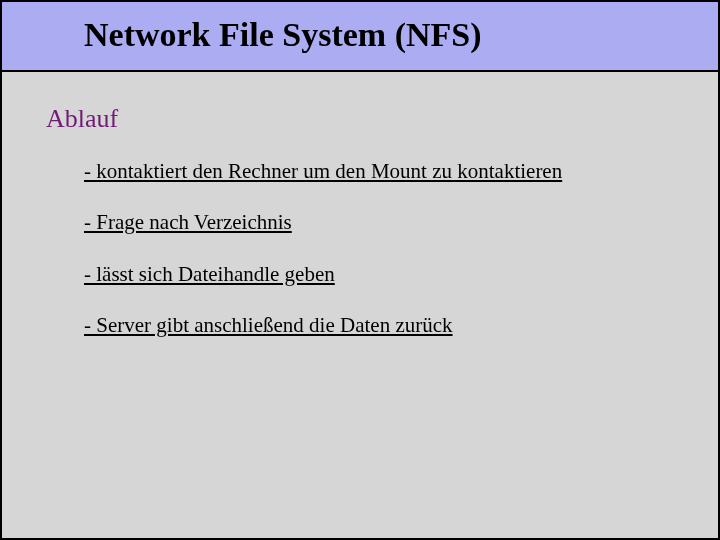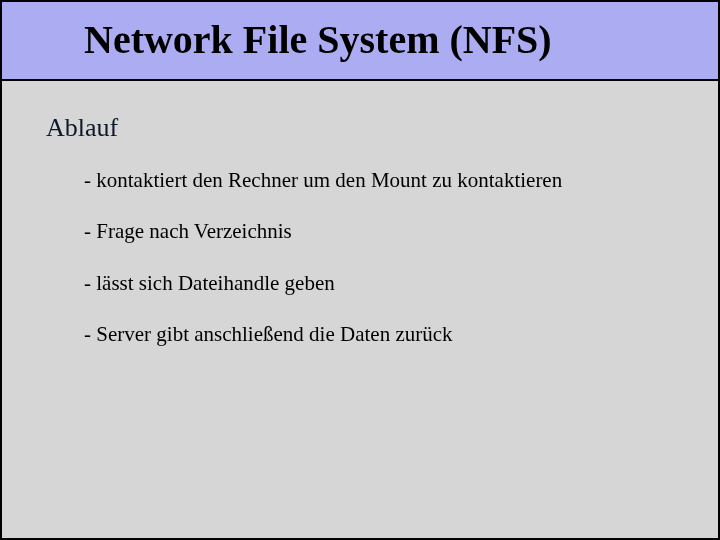--- a/index.html
+++ b/index.html
@@ -14,40 +14,41 @@
       border: 2px solid #000;
       font-family: 'Times New Roman', Times, serif;
       overflow: hidden;
     }
     .title-bar {
       background: #acacf2;
       border-bottom: 2px solid #000;
       padding: 14px 0 16px 82px;
     }
     .title {
-      font-size: 40px;
+      font-size: 34px;
       font-weight: bold;
       color: #000;
     }
     .content {
       padding: 32px 0 0 44px;
     }
     .section-heading {
       font-size: 26px;
-      color: #0f172a;
+      color: #701a75;
       margin-bottom: 24px;
     }
     .bullet-list {
       padding-left: 38px;
     }
     .bullet-item {
       font-size: 21px;
       color: #000;
       margin-bottom: 24px;
       line-height: 1.3;
+      text-decoration: underline;
     }
   </style>
 </head>
 <body>
 
 <div class="title-bar">
   <div class="title">Network File System (NFS)</div>
 </div>
 
 <div class="content">

